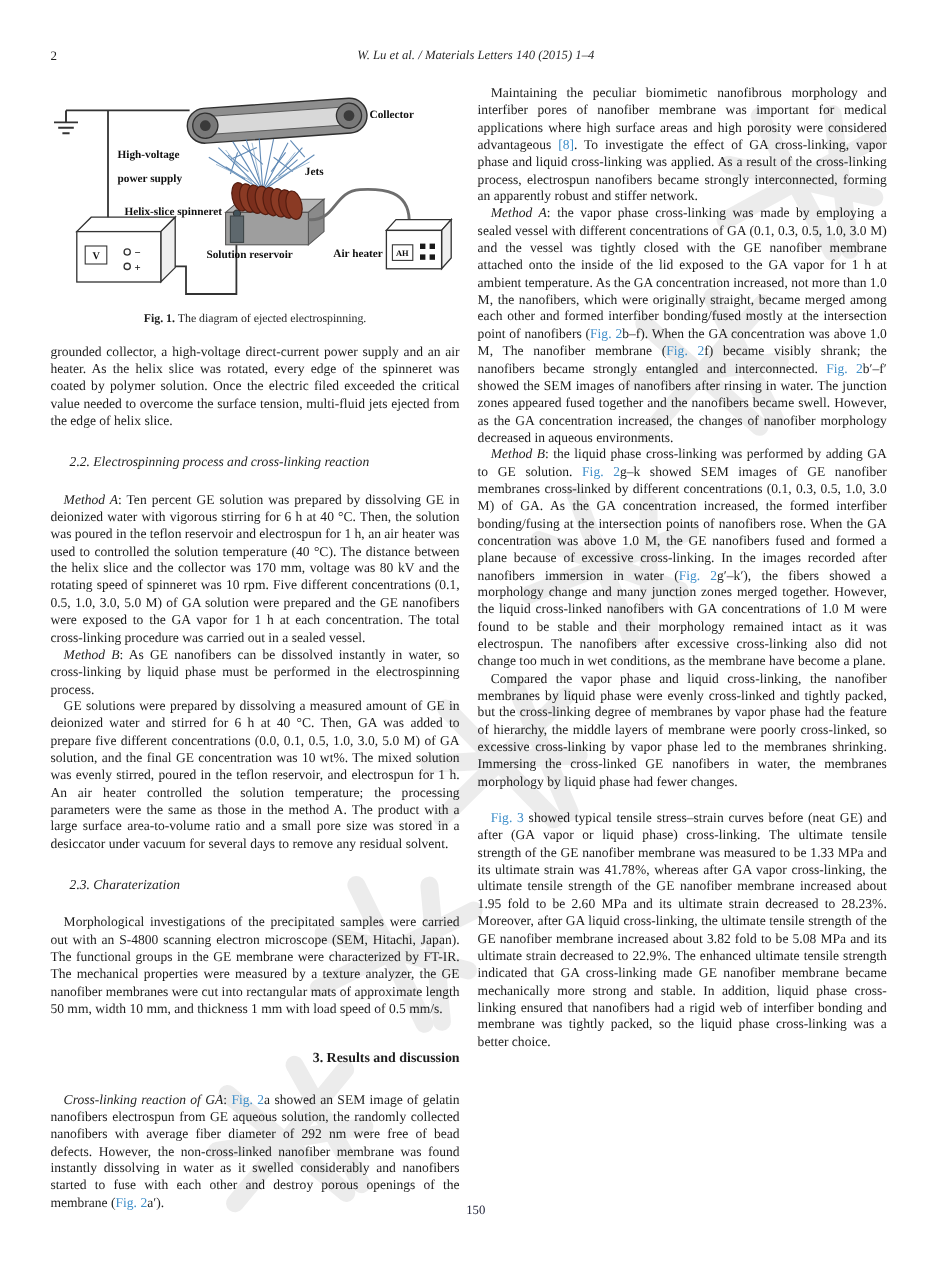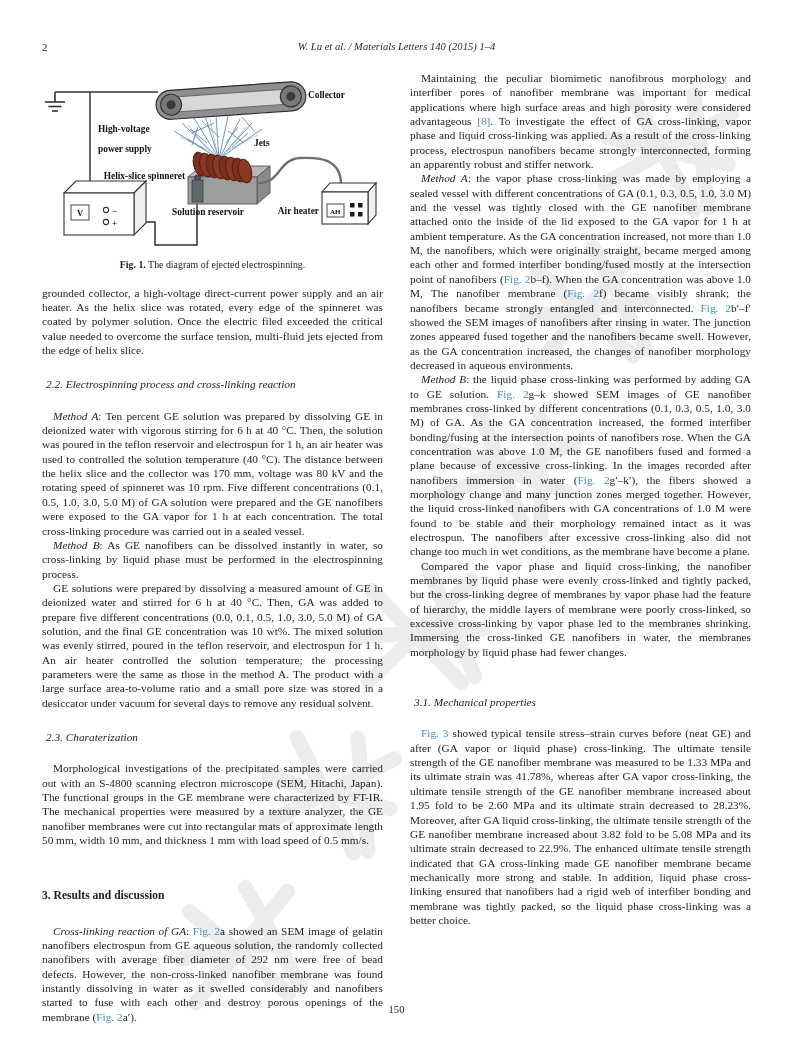--- a/index.html
+++ b/index.html
@@ -5,25 +5,25 @@
   html,body{margin:0;padding:0;background:#ffffff;}
   .page{position:relative;width:793px;height:1058px;background:#ffffff;overflow:hidden;
         font-family:"Liberation Serif",serif;color:#1d1d1d;}
   .wm{position:absolute;inset:0;z-index:0;pointer-events:none;}
   .content{position:relative;z-index:1;}
   .pagenum-top{position:absolute;top:41px;left:42px;font-size:10.8px;}
   .runhead{position:absolute;top:41px;left:0;right:0;text-align:center;font-style:italic;
            font-size:10.6px;color:#2a2a2a;}
   .col{position:absolute;top:71px;width:341px;text-align:justify;font-size:11.3px;line-height:14.35px;}
   .col-left{left:42px;}
-  .col-right{left:410px;}
+  .col-right{left:398px;}
   p.para{margin:0;}
   p.indent{text-indent:11px;}
-  .sec-head{font-style:italic;font-weight:normal;font-size:11.3px;margin:20px 4px 17px;text-align:left;}
-  .main-head{font-weight:bold;font-style:normal;font-size:11.6px;margin:42px 0 20px;text-align:left;font-family:Liberation Serif, serif;}
+  .sec-head{font-style:italic;font-weight:normal;font-size:11.3px;margin:20px 16px 17px;text-align:left;}
+  .main-head{font-weight:bold;font-style:normal;font-size:11.6px;margin:27px 0 20px;text-align:right;font-family:Liberation Serif, serif;}
   .gap{width:100%;}
   .it{font-style:italic;}
   .link{color:#3e8ec9;}
   figure.fig{margin:0 0 6px 0;padding:0;}
   .fig-caption{text-align:center;font-size:9.9px;margin:6px 0 13px;color:#1d1d1d;}
   .fig-caption .cl{font-weight:bold;margin-top:12px;}
   .fig svg .lbl{font-family:"Liberation Serif",serif;font-weight:bold;font-size:9.4px;fill:#101010;}
   .fig svg .sm{font-family:"Liberation Serif",serif;font-weight:bold;fill:#101010;}
   .footer-num{position:absolute;left:0;right:0;top:1004px;text-align:center;font-size:10.6px;color:#21243a;}
 </style>
@@ -178,20 +178,19 @@
         </div>
     </div>
 
     <div class="col col-right">
       <div id="right-col-text">
           <p class="para indent"><span>Maintaining the peculiar biomimetic nanofibrous morphology and interfiber pores of nanofiber membrane was important for medical applications where high surface areas and high porosity were considered advantageous </span><span class="link">[8]</span><span>. To investigate the effect of GA cross-linking, vapor phase and liquid cross-linking was applied. As a result of the cross-linking process, electrospun nanofibers became strongly interconnected, forming an apparently robust and stiffer network.</span></p>
           <p class="para indent"><span class="it">Method A</span><span>: the vapor phase cross-linking was made by employing a sealed vessel with different concentrations of GA (0.1, 0.3, 0.5, 1.0, 3.0 M) and the vessel was tightly closed with the GE nanofiber membrane attached onto the inside of the lid exposed to the GA vapor for 1 h at ambient temperature. As the GA concentration increased, not more than 1.0 M, the nanofibers, which were originally straight, became merged among each other and formed interfiber bonding/fused mostly at the intersection point of nanofibers (</span><span class="link">Fig. 2</span><span>b–f). When the GA concentration was above 1.0 M, The nanofiber membrane (</span><span class="link">Fig. 2</span><span>f) became visibly shrank; the nanofibers became strongly entangled and interconnected. </span><span class="link">Fig. 2</span><span>b′–f′ showed the SEM images of nanofibers after rinsing in water. The junction zones appeared fused together and the nanofibers became swell. However, as the GA concentration increased, the changes of nanofiber morphology decreased in aqueous environments.</span></p>
           <p class="para indent"><span class="it">Method B</span><span>: the liquid phase cross-linking was performed by adding GA to GE solution. </span><span class="link">Fig. 2</span><span>g–k showed SEM images of GE nanofiber membranes cross-linked by different concentrations (0.1, 0.3, 0.5, 1.0, 3.0 M) of GA. As the GA concentration increased, the formed interfiber bonding/fusing at the intersection points of nanofibers rose. When the GA concentration was above 1.0 M, the GE nanofibers fused and formed a plane because of excessive cross-linking. In the images recorded after nanofibers immersion in water (</span><span class="link">Fig. 2</span><span>g′–k′), the fibers showed a morphology change and many junction zones merged together. However, the liquid cross-linked nanofibers with GA concentrations of 1.0 M were found to be stable and their morphology remained intact as it was electrospun. The nanofibers after excessive cross-linking also did not change too much in wet conditions, as the membrane have become a plane.</span></p>
           <p class="para indent"><span>Compared the vapor phase and liquid cross-linking, the nanofiber membranes by liquid phase were evenly cross-linked and tightly packed, but the cross-linking degree of membranes by vapor phase had the feature of hierarchy, the middle layers of membrane were poorly cross-linked, so excessive cross-linking by vapor phase led to the membranes shrinking. Immersing the cross-linked GE nanofibers in water, the membranes morphology by liquid phase had fewer changes.</span></p>
           <div class="gap" style="height: 16px;"></div>
-          <h3 class="sec-head"><span>3.1. Mechanical properties</span></h3>
           <p class="para indent"><span class="link">Fig. 3</span><span> showed typical tensile stress–strain curves before (neat GE) and after (GA vapor or liquid phase) cross-linking. The ultimate tensile strength of the GE nanofiber membrane was measured to be 1.33 MPa and its ultimate strain was 41.78%, whereas after GA vapor cross-linking, the ultimate tensile strength of the GE nanofiber membrane increased about 1.95 fold to be 2.60 MPa and its ultimate strain decreased to 28.23%. Moreover, after GA liquid cross-linking, the ultimate tensile strength of the GE nanofiber membrane increased about 3.82 fold to be 5.08 MPa and its ultimate strain decreased to 22.9%. The enhanced ultimate tensile strength indicated that GA cross-linking made GE nanofiber membrane became mechanically more strong and stable. In addition, liquid phase cross-linking ensured that nanofibers had a rigid web of interfiber bonding and membrane was tightly packed, so the liquid phase cross-linking was a better choice.</span></p>
         </div>
     </div>
 
     <div class="footer-num">150</div>
   </div>
 </div>
 
 </body></html>

